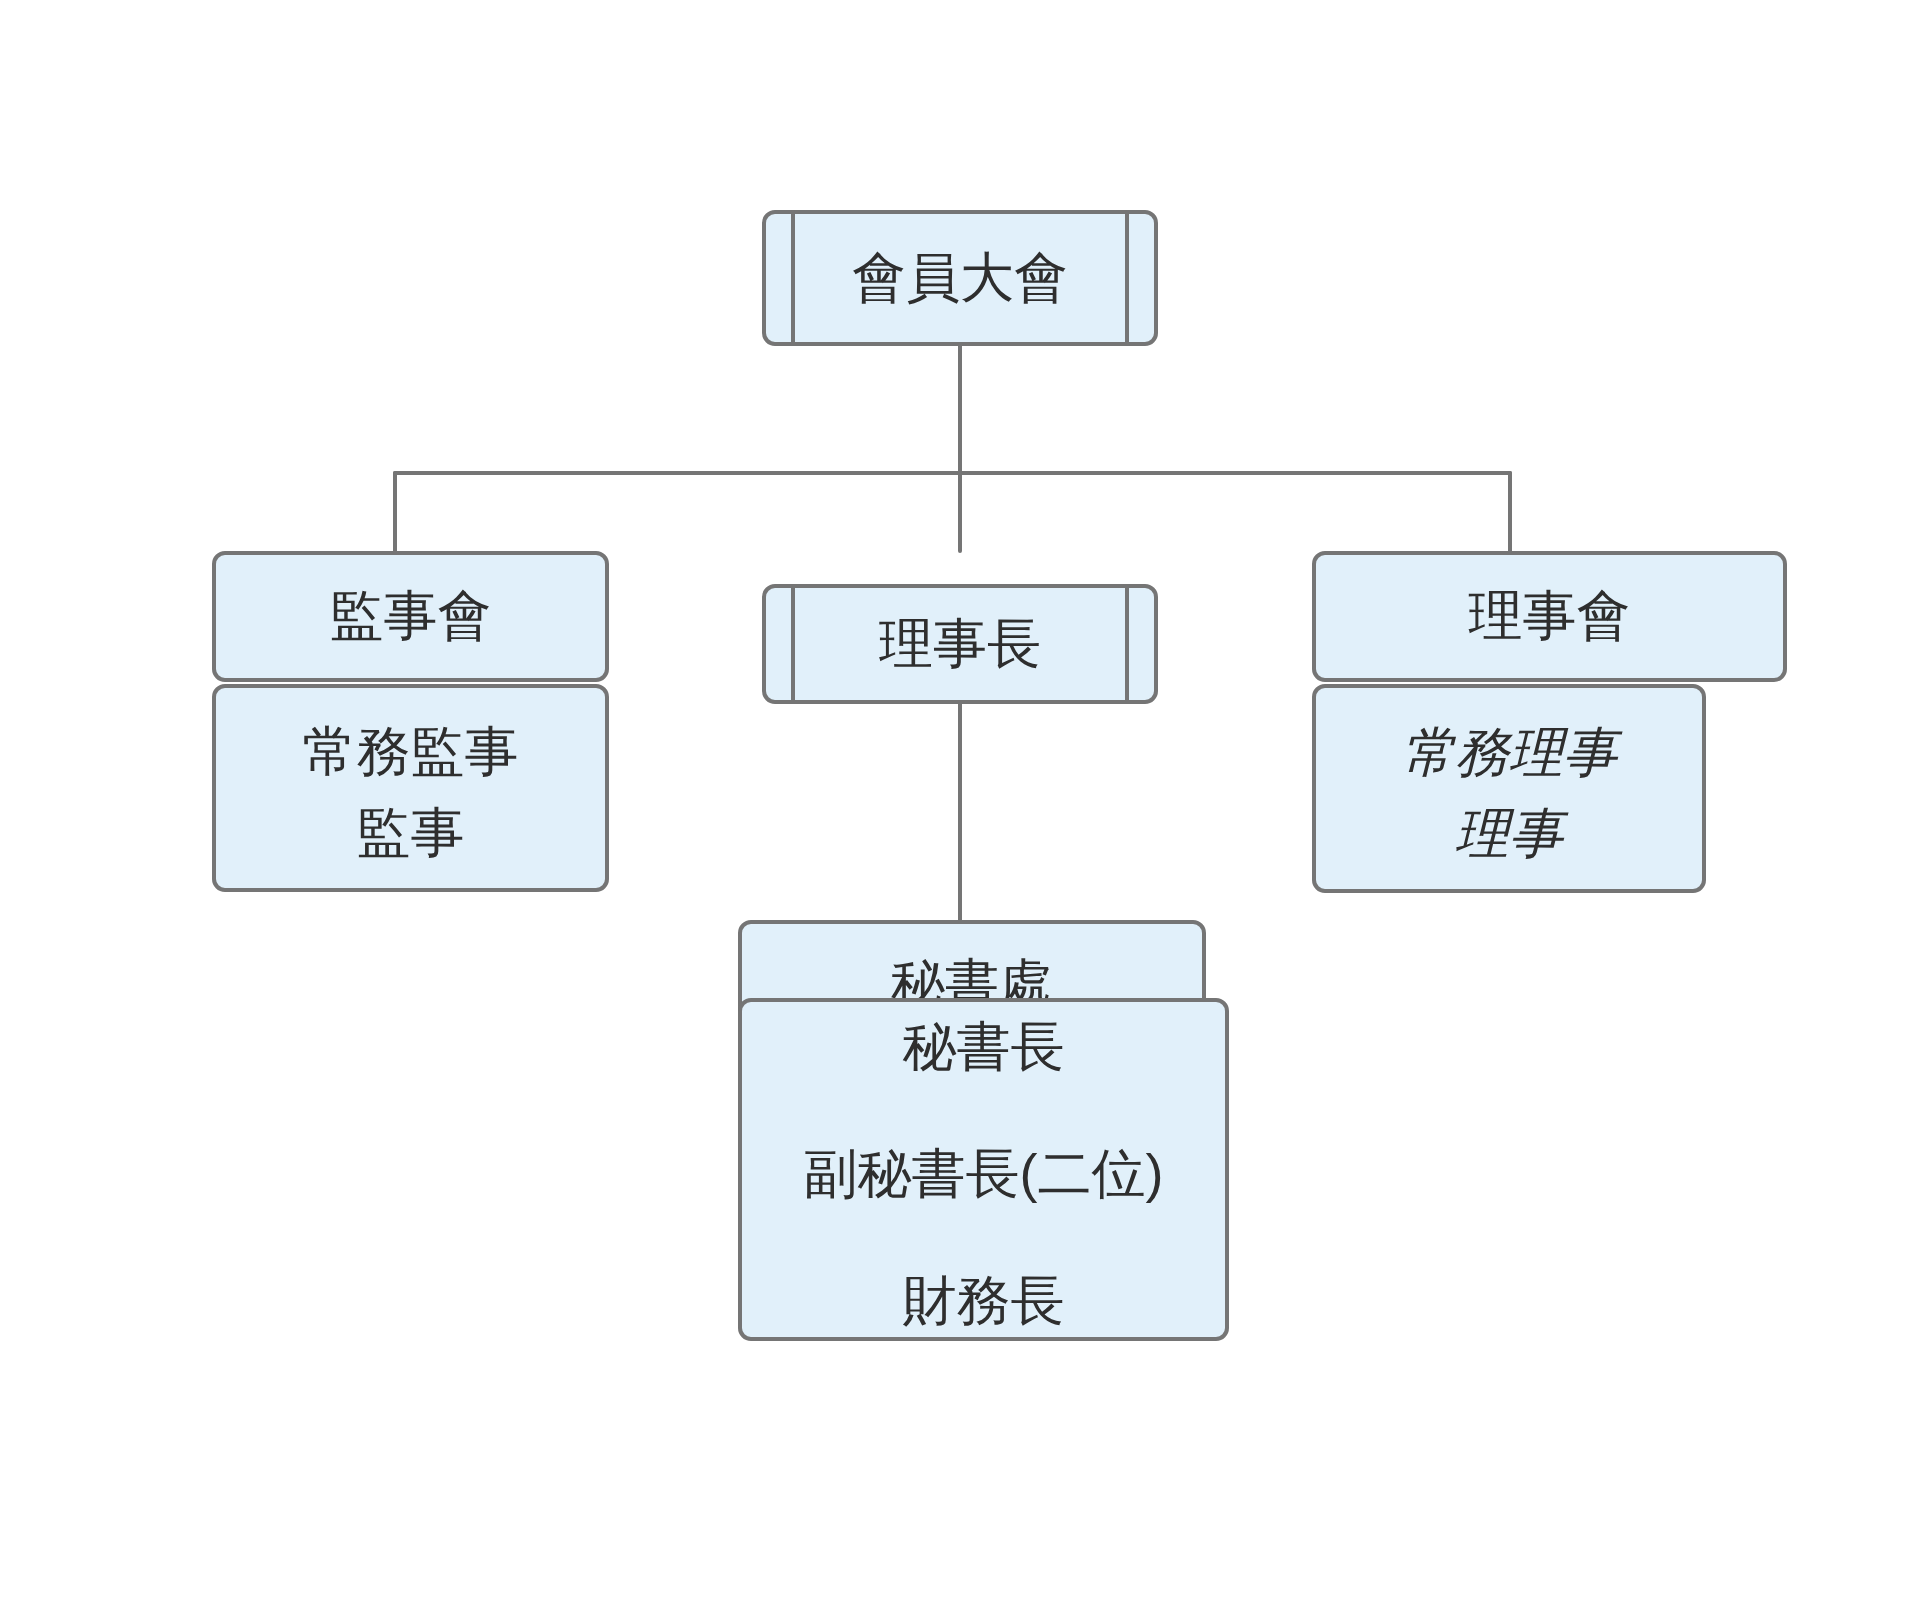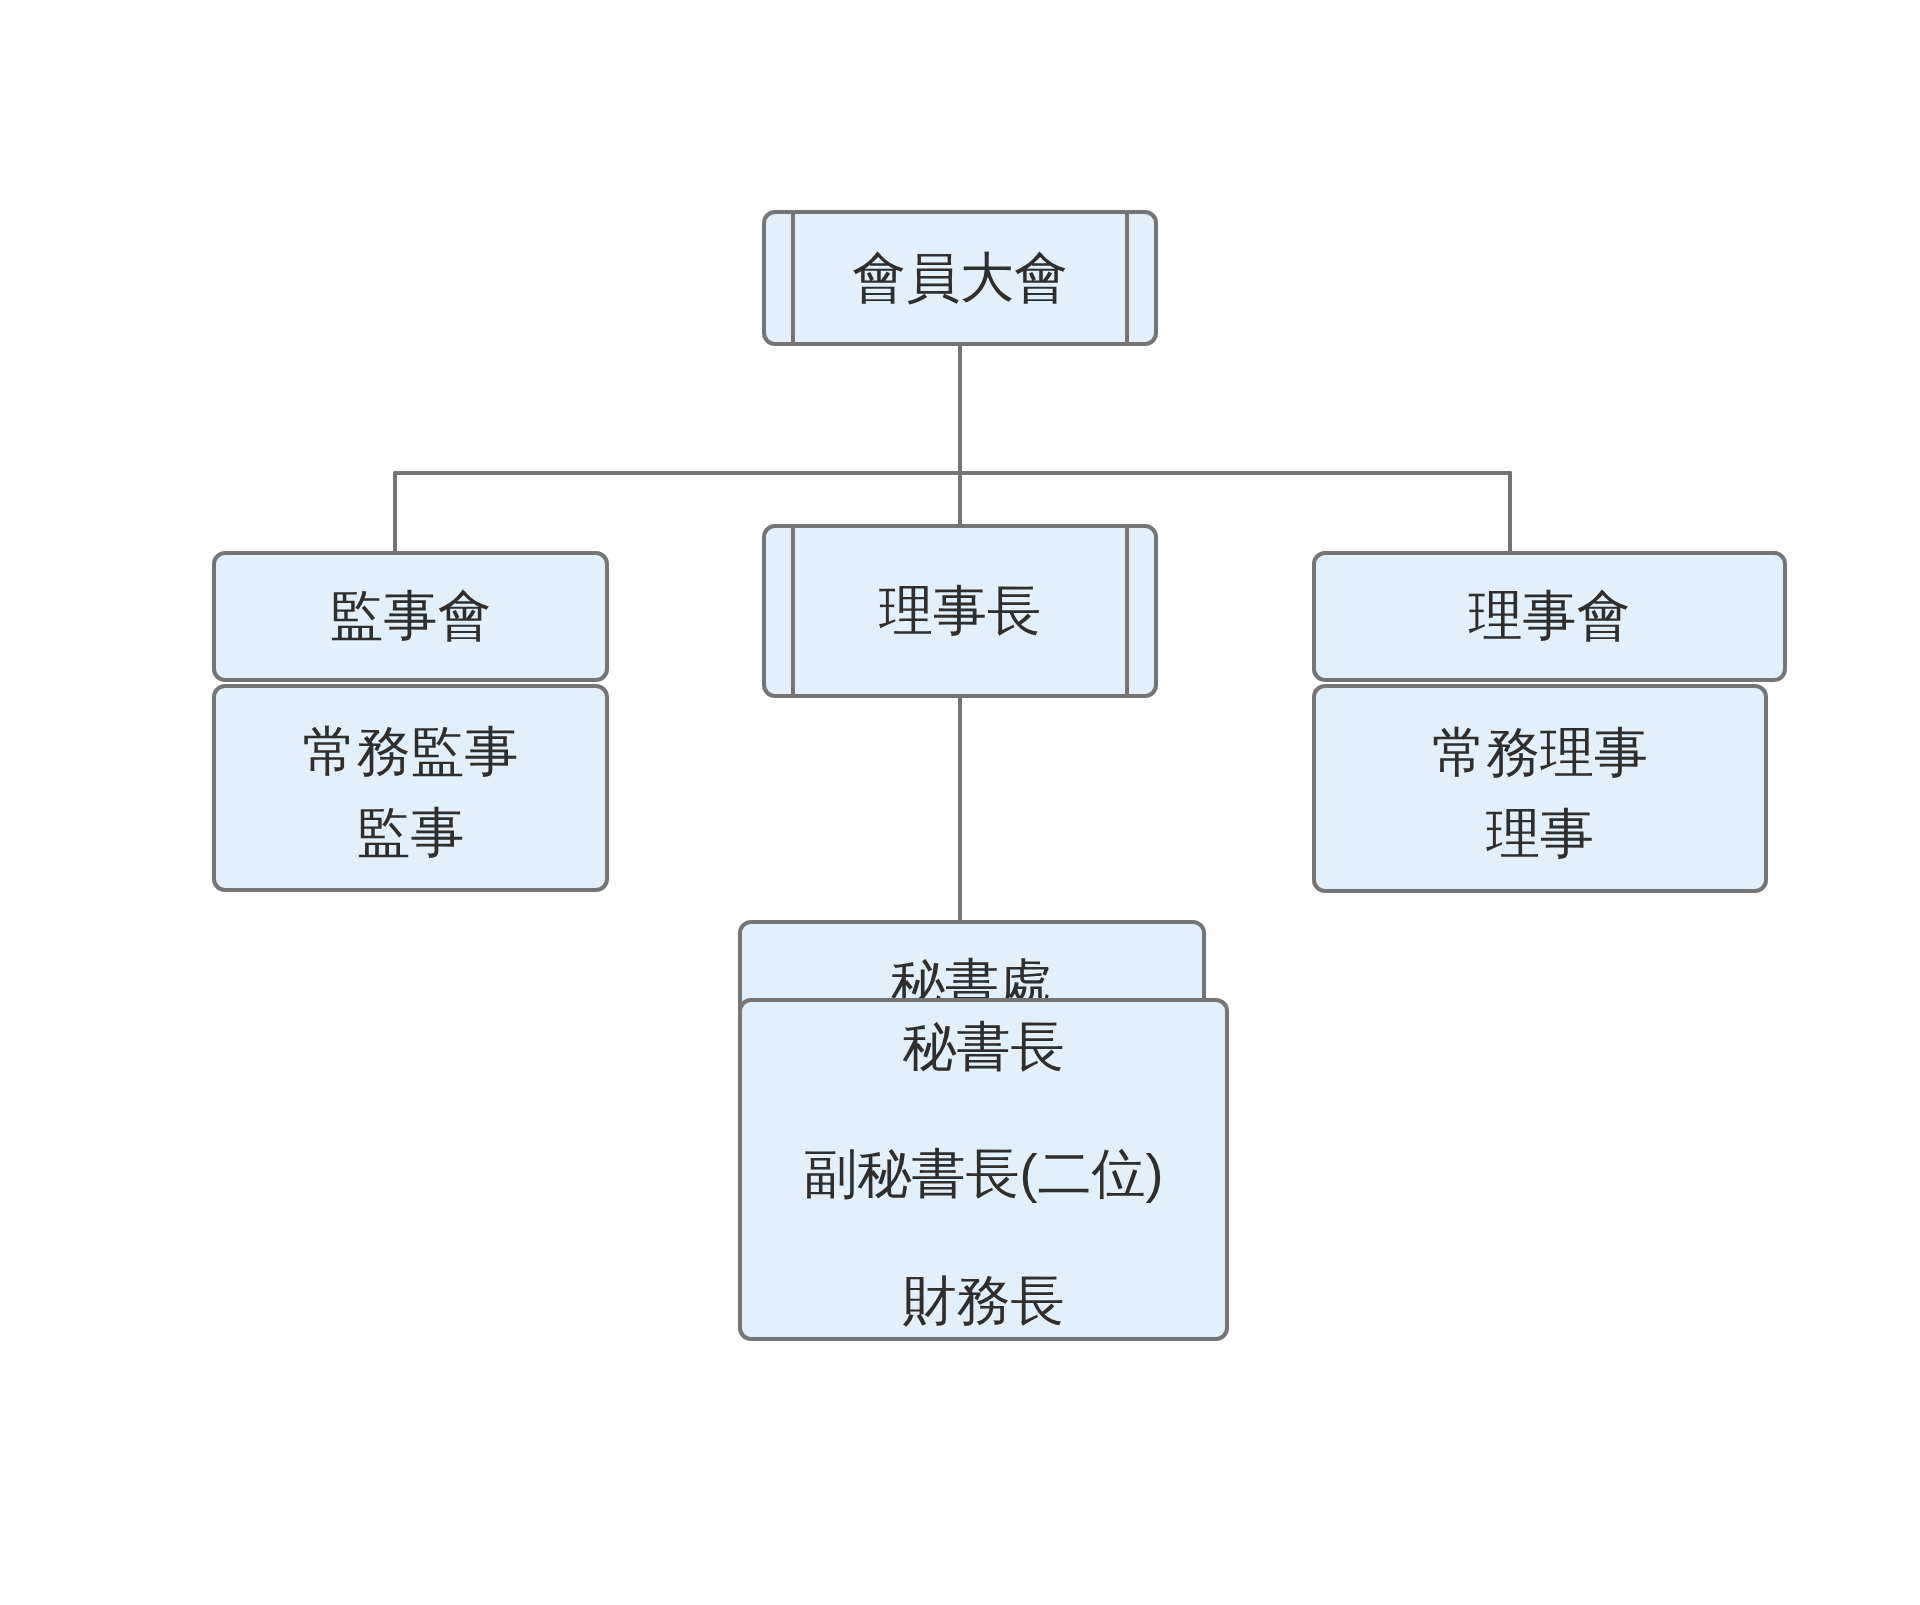--- a/index.html
+++ b/index.html
@@ -74,30 +74,30 @@
   </div>
 
   <div class="box" style="left:212px; top:551px; width:397px; height:131px;border-radius:13px;">
     <div class="label">監事會</div>
   </div>
   <div class="box members" style="left:212px; top:684px; width:397px; height:208px;">
     <div class="line">常務監事</div>
     <div class="line">監事</div>
   </div>
 
-  <div class="box subroutine" style="left:762px; top:524px; width:396px; height:174px;font-family:Liberation Mono, monospace;">
+  <div class="box subroutine" style="left:762px; top:584px; width:396px; height:120px;font-family:Liberation Mono, monospace;">
     <span class="bar l"></span>
     <span class="bar r"></span>
     <div class="label">理事長</div>
   </div>
 
   <div class="box" style="left:1312px; top:551px; width:475px; height:131px;">
     <div class="label">理事會</div>
   </div>
-  <div class="box members" style="left:1312px; top:684px; width:456px; height:209px;">
+  <div class="box members" style="left:1312px; top:684px; width:394px; height:209px;font-style:italic;">
     <div class="line">常務理事</div>
     <div class="line">理事</div>
   </div>
 
   <div class="box" style="left:738px; top:920px; width:468px; height:128px;">
     <div class="label">秘書處</div>
   </div>
   <div class="box members" style="left:738px; top:998px; width:491px; height:343px;justify-content:space-between;">
     <div class="line">秘書長</div>
     <div class="line">副秘書長(二位)</div>

